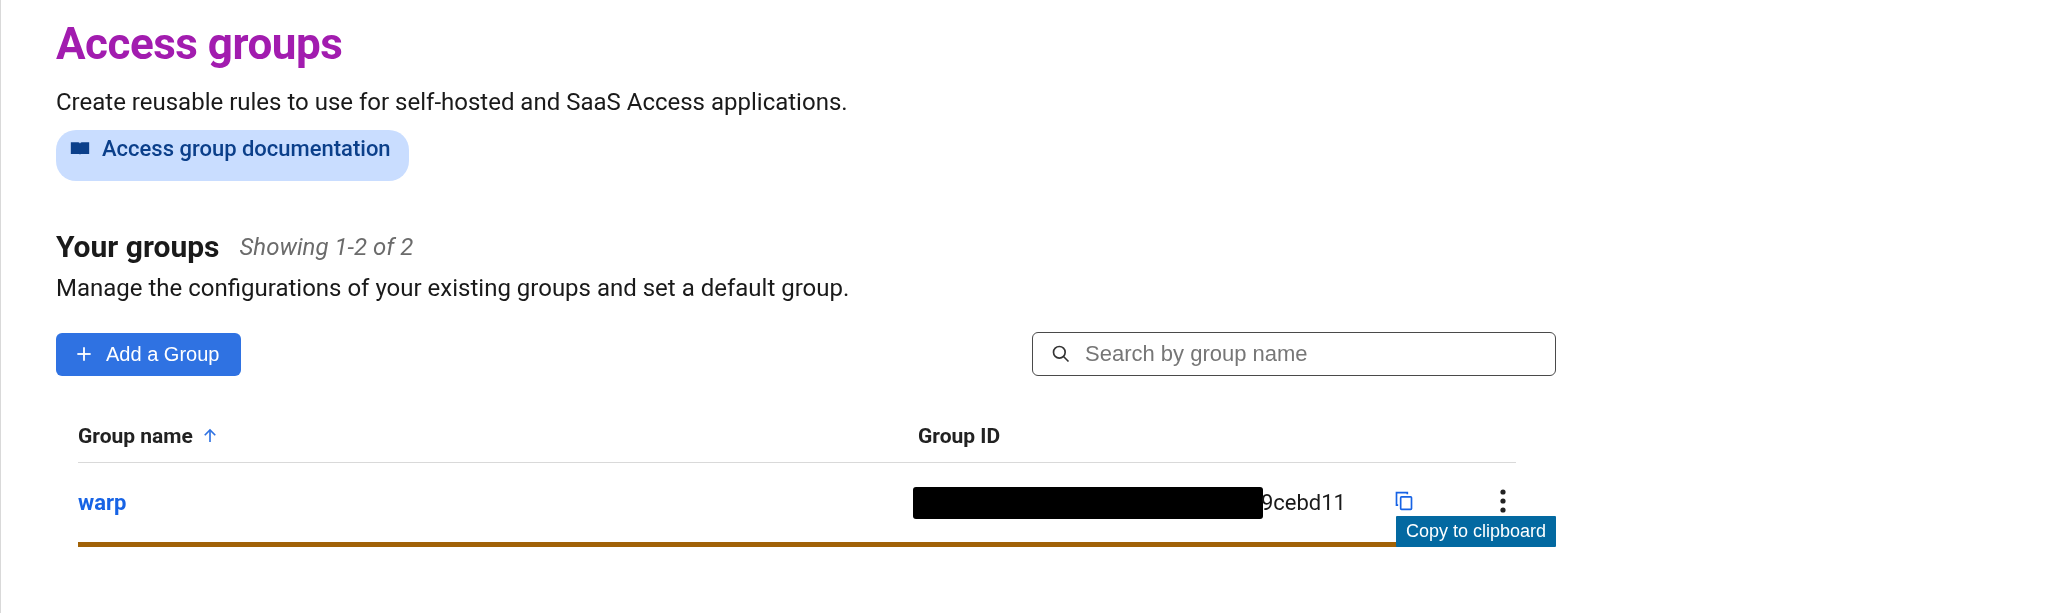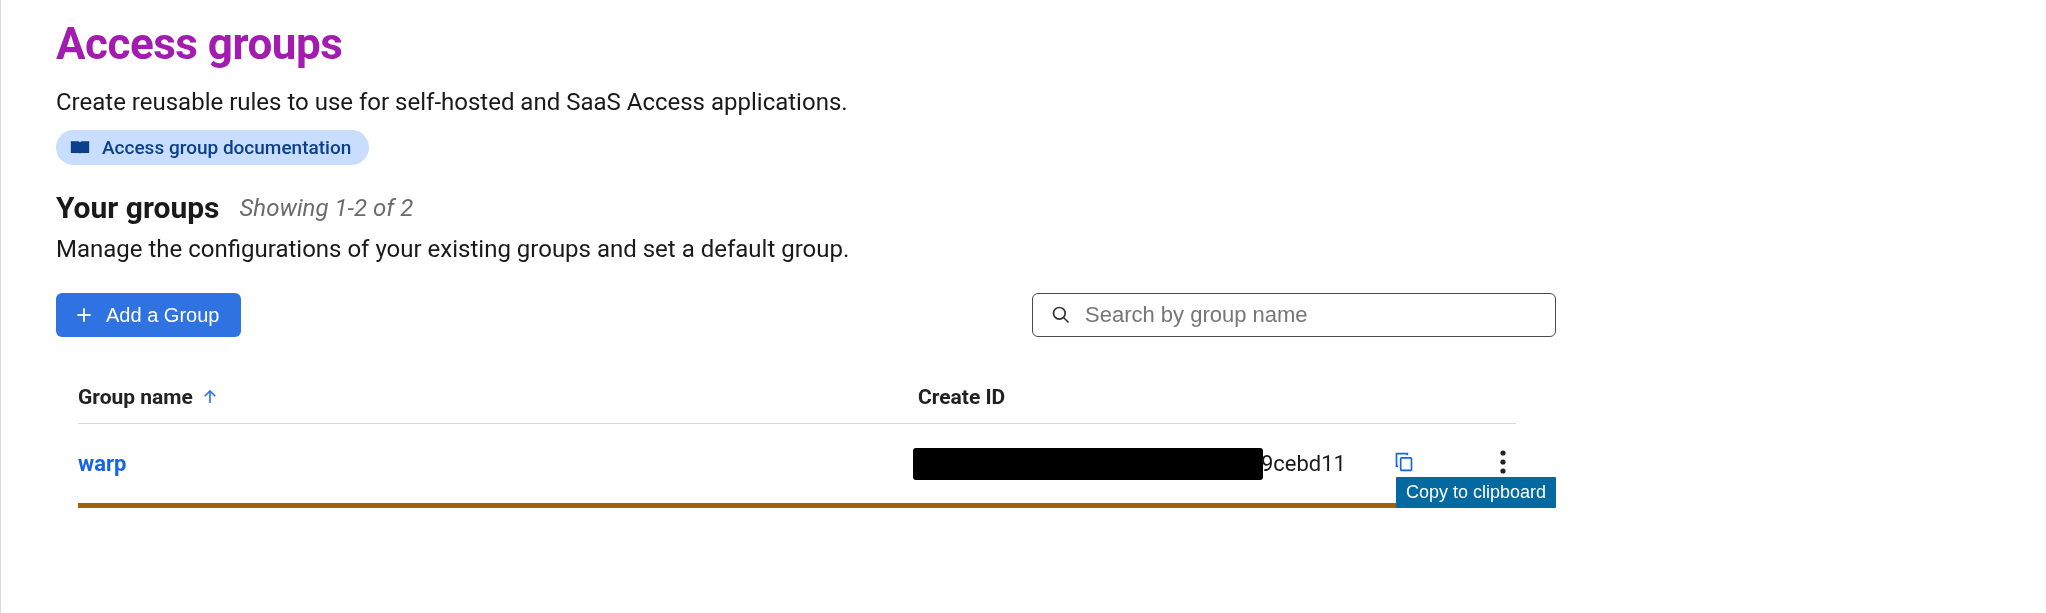--- a/index.html
+++ b/index.html
@@ -28,26 +28,26 @@
       color: #1a1a1a;
       margin-bottom: 14px;
     }
 
     .doc-chip {
       display: inline-flex;
       align-items: center;
       gap: 12px;
       background: #c9ddff;
       color: #0b3f8a;
-      padding: 6px 18px 6px 14px;
+      padding: 6px 18px 20px 14px;
       border-radius: 20px;
-      font-size: 19px;
+      font-size: 22px;
       font-weight: 500;
       cursor: pointer;
-      margin-bottom: 25px;
+      margin-bottom: 48px;
     }
     .doc-chip .book-icon {
       width: 20px;
       height: 16px;
       fill: #0b3f8a;
       flex: none;
     }
 
     .section-header {
       display: flex;
@@ -67,20 +67,21 @@
     }
     .section-desc {
       font-size: 24px;
       font-weight: 400;
       color: #1a1a1a;
       margin-bottom: 30px;
     }
 
     .toolbar-row {
       display: flex;
+      align-items: center;
       justify-content: space-between;
       margin-bottom: 48px;
       padding-right: 440px;
     }
 
     .add-button {
       display: inline-flex;
       align-items: center;
       gap: 12px;
       background: #2f72e2;
@@ -279,21 +280,21 @@
 <div class="table-wrap">
   <div class="thead-row">
     <div class="col-name-h">
       <span class="th-label">Group name</span>
       <svg class="sort-arrow" viewBox="0 0 24 24">
         <line x1="12" y1="20" x2="12" y2="4"></line>
         <polyline points="5 11 12 4 19 11"></polyline>
       </svg>
     </div>
     <div class="col-id-h">
-      <span class="th-label">Create ID</span>
+      <span class="th-label">Group ID</span>
     </div>
   </div>
 
   <div class="tbody-row">
     <a class="cell-name">warp</a>
     <div class="cell-id">
       <div class="id-value-wrap">
         <span class="redaction"></span>
         <span class="id-suffix">9cebd11</span>
       </div>

